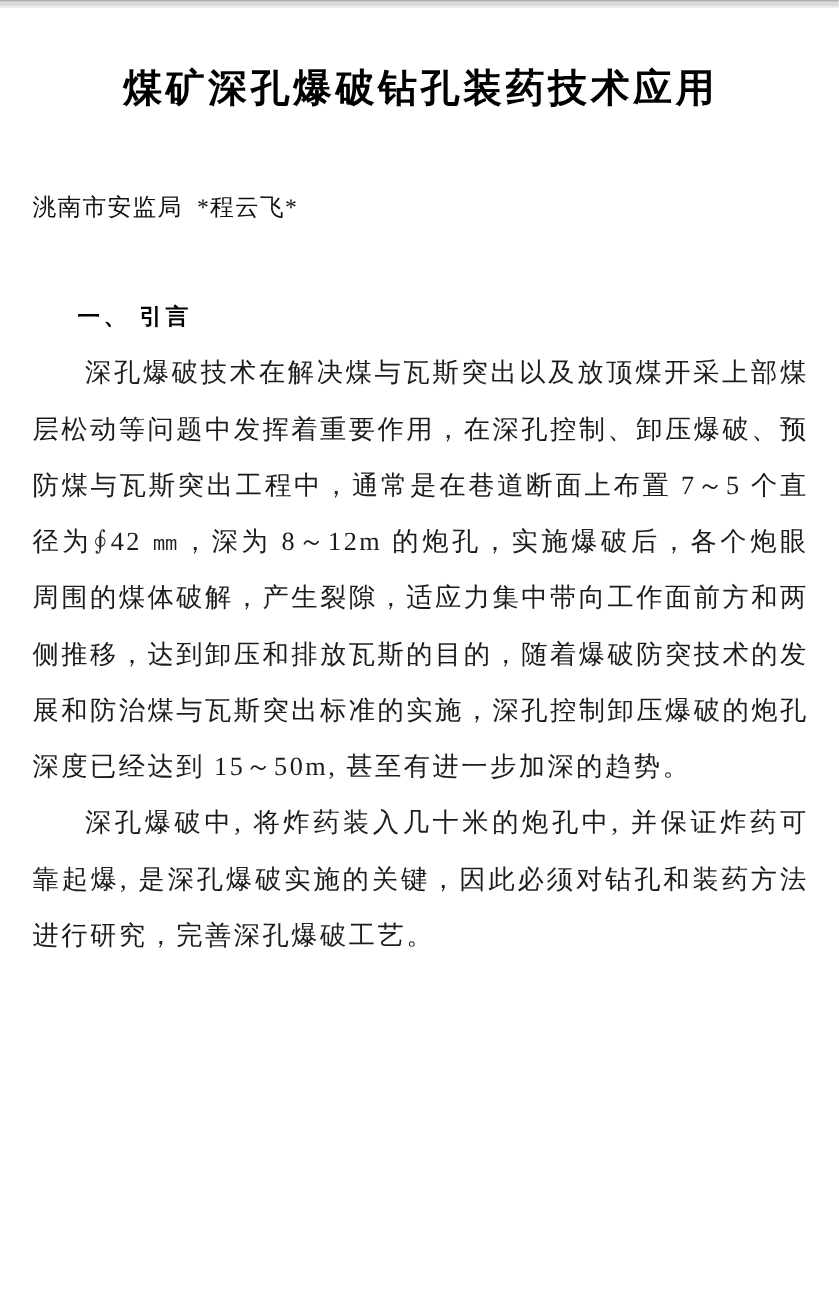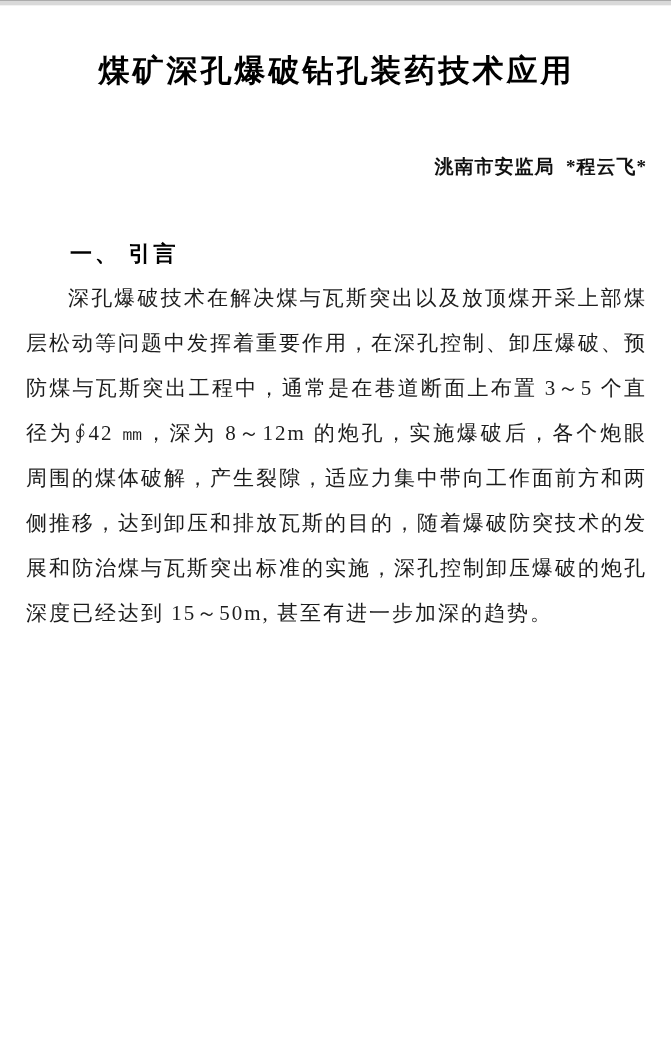--- a/index.html
+++ b/index.html
@@ -34,43 +34,43 @@
     text-align: center;
     font-size: 31px;
     font-weight: bold;
     letter-spacing: 3px;
     color: #000000;
     line-height: 40px;
     white-space: nowrap;
   }
   .doc-author {
     margin-top: 64px;
-    text-align: right;
+    text-align: left;
     font-size: 19px;
-    font-weight: bold;
+    font-weight: normal;
     letter-spacing: 1px;
     color: #111111;
     line-height: 24px;
     white-space: pre-wrap;
   }
   .doc-body {
     margin-top: 52px;
     font-size: 21px;
     line-height: 45px;
     letter-spacing: 2px;
     text-align: justify;
     color: #1c1c1c;
   }
   .doc-body p { text-indent: 2em; margin: 0; }
   .para-label { font-weight: bold; color: #000000; }
   .section-heading {
     font-weight: bold;
     color: #000000;
     text-indent: 2em;
-    font-size: 22px;
+    font-size: 18px;
     line-height: 45px;
     letter-spacing: 3px;
   }
 </style>
 </head>
 <body>
 
 <div class="top-strip"></div>
 
 <div class="page">
@@ -78,17 +78,18 @@
   <h1 class="doc-title">煤矿深孔爆破钻孔装药技术应用</h1>
 
   <div class="doc-author">洮南市安监局  *程云飞*</div>
 
   <div class="doc-body">
 
 
 
     <div class="section-heading">一、 引言</div>
 
-    <p>深孔爆破技术在解决煤与瓦斯突出以及放顶煤开采上部煤层松动等问题中发挥着重要作用，在深孔控制、卸压爆破、预防煤与瓦斯突出工程中，通常是在巷道断面上布置 3～5 个直径为∮42 ㎜，深为 8～12m 的炮孔，实施爆破后，各个炮眼周围的煤体破解，产生裂隙，适应力集中带向工作面前方和两侧推移，达到卸压和排放瓦斯的目的，随着爆破防突技术的发展和防治煤与瓦斯突出标准的实施，深孔控制卸压爆破的炮孔深度已经达到 15～50m, 甚至有进一步加深的趋势。</p>
+    <p>深孔爆破技术在解决煤与瓦斯突出以及放顶煤开采上部煤层松动等问题中发挥着重要作用，在深孔控制、卸压爆破、预防煤与瓦斯突出工程中，通常是在巷道断面上布置 7～5 个直径为∮42 ㎜，深为 8～12m 的炮孔，实施爆破后，各个炮眼周围的煤体破解，产生裂隙，适应力集中带向工作面前方和两侧推移，达到卸压和排放瓦斯的目的，随着爆破防突技术的发展和防治煤与瓦斯突出标准的实施，深孔控制卸压爆破的炮孔深度已经达到 15～50m, 甚至有进一步加深的趋势。</p>
 
+    <p>深孔爆破中, 将炸药装入几十米的炮孔中, 并保证炸药可靠起爆, 是深孔爆破实施的关键，因此必须对钻孔和装药方法进行研究，完善深孔爆破工艺。</p>
 
   </div>
 </div>
 
 </body></html>

